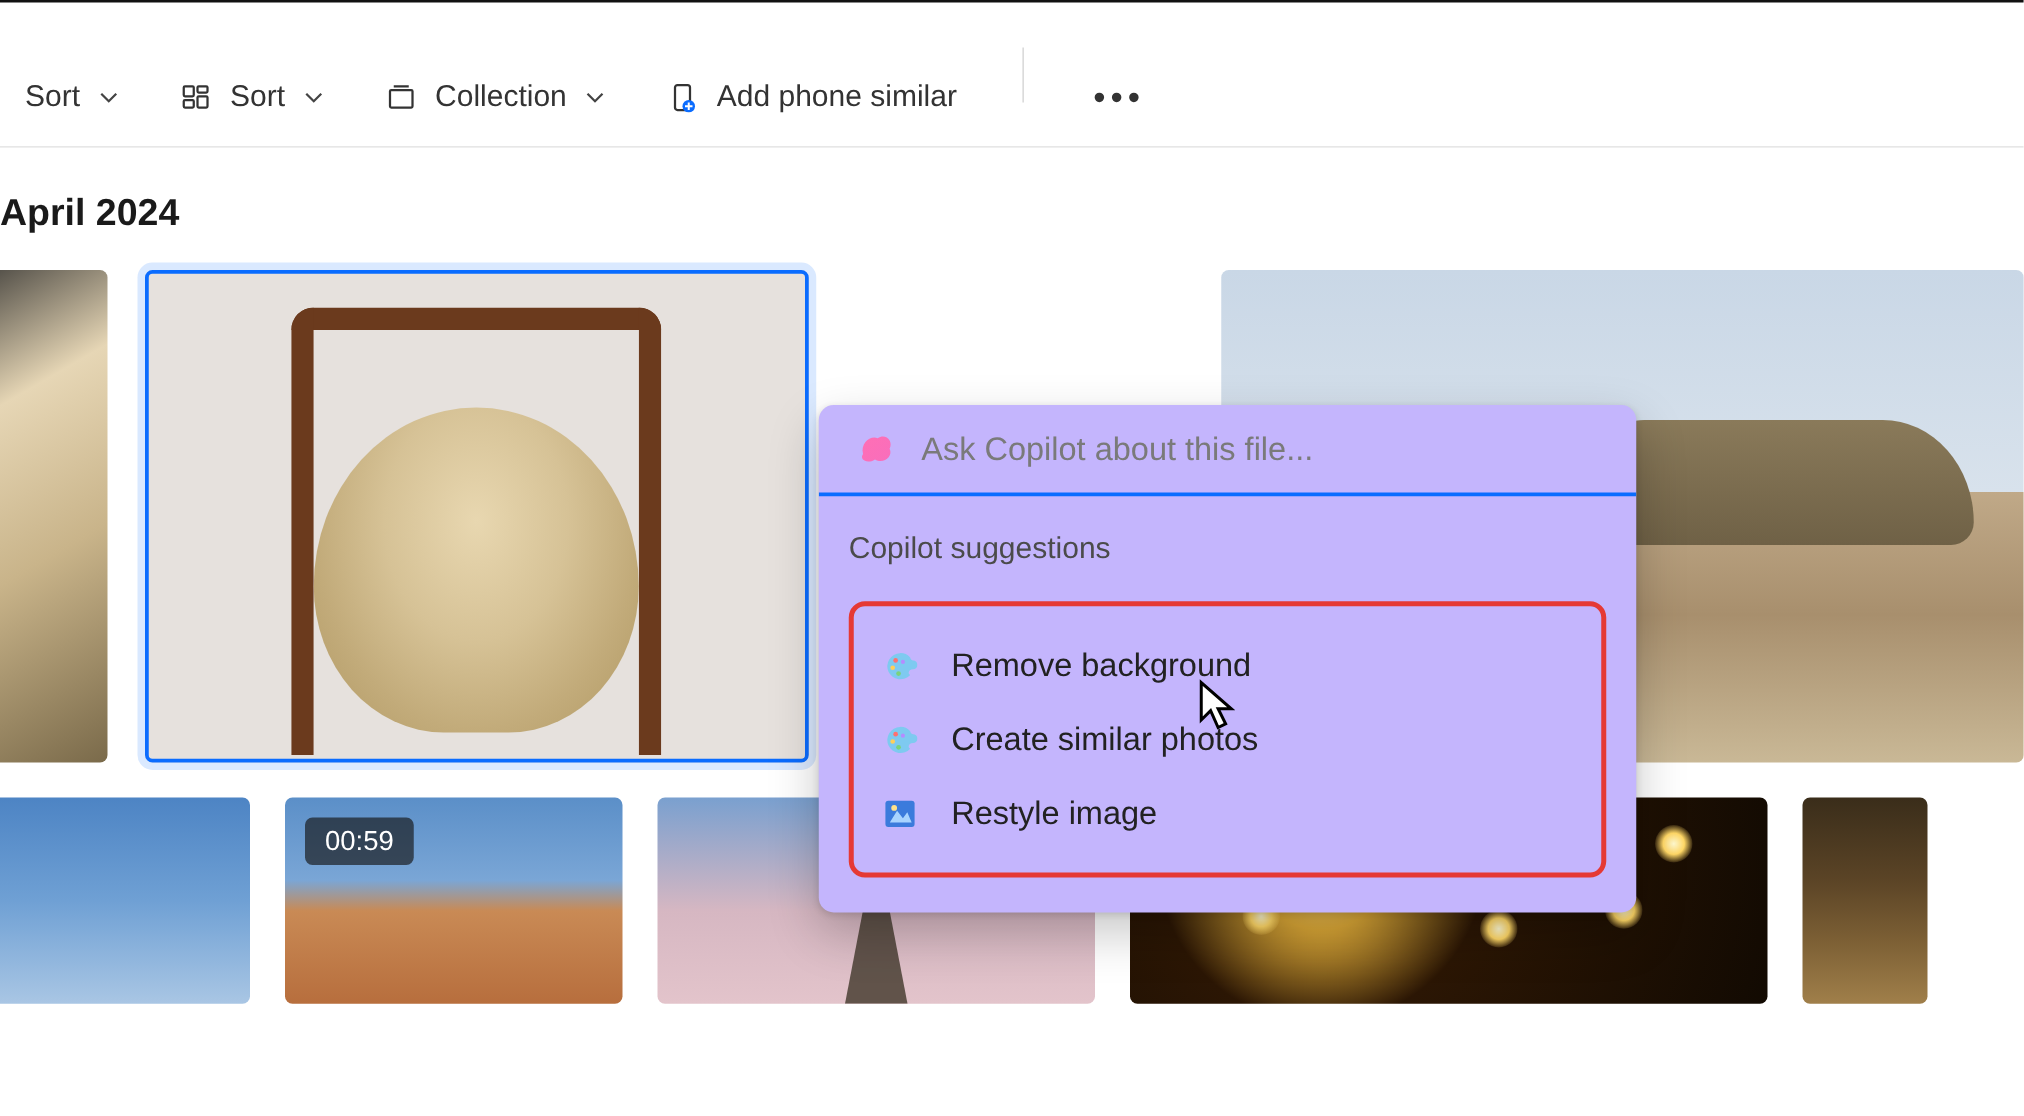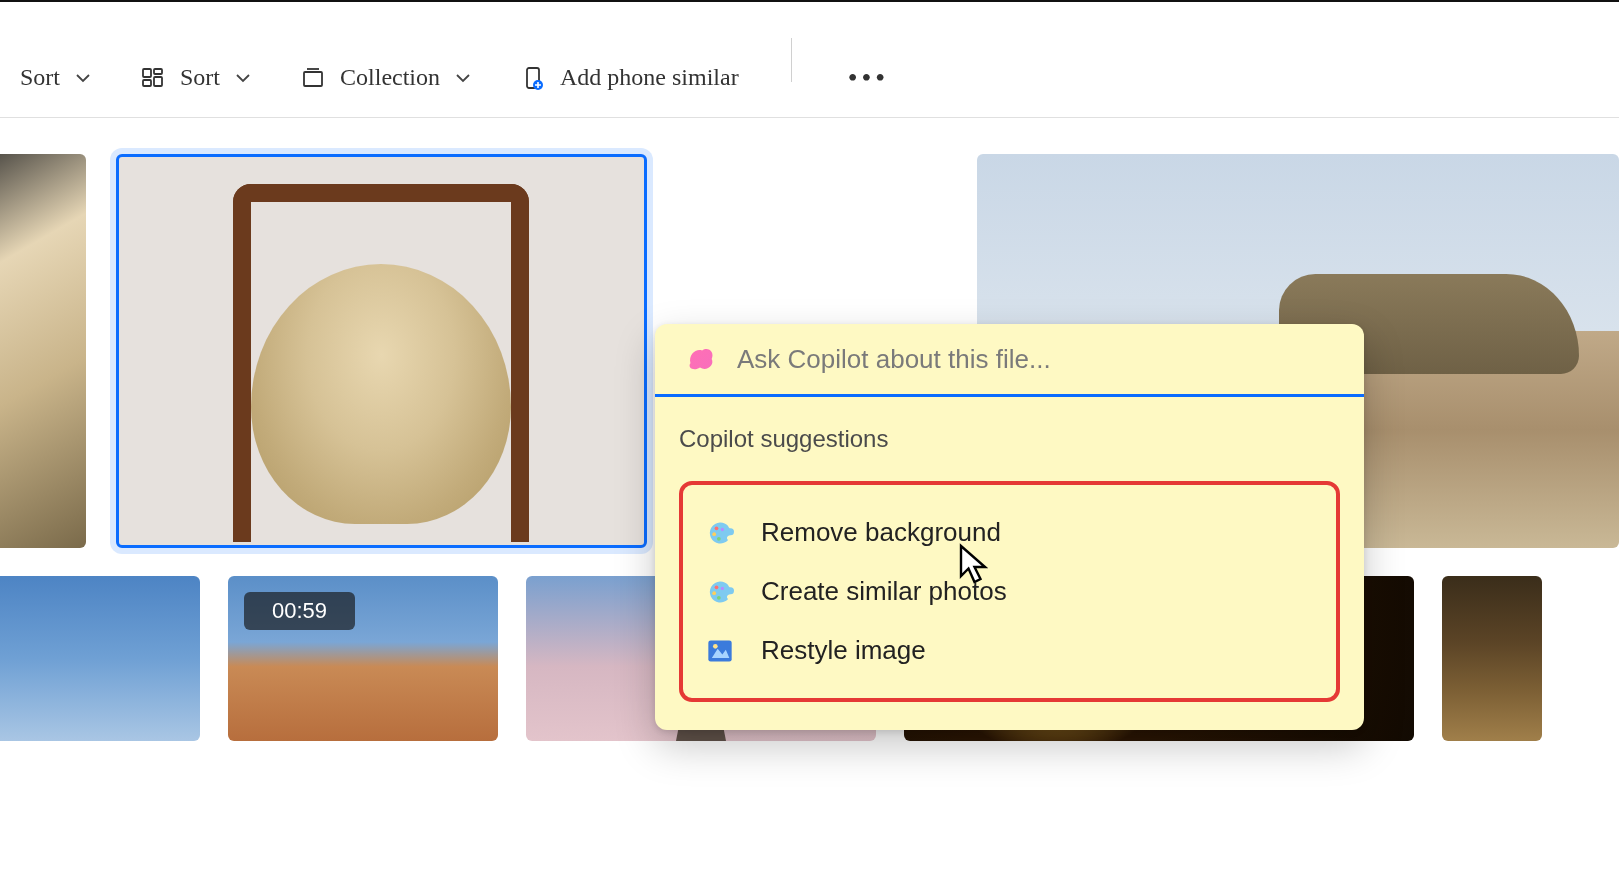--- a/index.html
+++ b/index.html
@@ -21,21 +21,20 @@
     height: 8px;
     border-top: 2px solid #111;
   }
   .toolbar {
     height: 80px;
     display: flex;
     padding: 0 20px;
     gap: 48px;
     border-bottom: 1px solid #e0e0e0;
     margin-top: 30px;
-    font-family: Liberation Serif, serif;
   }
   .tb-item {
     display: inline-flex;
     align-items: center;
     gap: 14px;
     font-size: 24px;
     color: #333;
     cursor: pointer;
     user-select: none;
   }
@@ -165,21 +164,21 @@
     background: linear-gradient(#4d84c4 0%, #6fa0d4 50%, #a9c6e4 100%);
   }
   .rocks {
     width: 270px;
     background: linear-gradient(#5b8fc8 0%, #7aa6d6 40%, #c98a55 55%, #b76e3d 100%);
     position: relative;
   }
   .badge {
     position: absolute;
     top: 16px; left: 16px;
-    padding: 6px 28px;
+    padding: 6px 16px;
     border-radius: 6px;
     background: rgba(20,20,20,0.65);
     color: #fff;
     font-size: 22px;
   }
   .eiffel {
     width: 350px;
     background: linear-gradient(#7aa0cf 0%, #d6b7c2 55%, #e3c4cb 100%);
     position: relative;
   }
@@ -206,22 +205,22 @@
   }
   .forest {
     width: 100px;
     background: linear-gradient(#3a2d1a 0%, #5b4426 40%, #7d6035 70%, #a07f4a 100%);
   }
   
   .popup {
     position: absolute;
     top: 206px;
     left: 655px;
-    width: 709px;
-    background: #fef9c3;
+    width: 654px;
+    background: #c4b5fd;
     border-radius: 12px;
     box-shadow: 0 16px 40px rgba(0,0,0,0.22), 0 2px 6px rgba(0,0,0,0.12);
     overflow: hidden;
   }
   .popup-head {
     display: flex;
     align-items: center;
     gap: 18px;
     padding: 18px 28px;
     border-bottom: 3px solid #0a6cff;
@@ -337,20 +336,21 @@
     </div>
 
     <div class="divider"></div>
 
     <div class="tb-item more-dots">
       <span>•••</span>
     </div>
   </div>
 
   <div class="content">
+    <div class="section-title">April 2024</div>
 
     <div class="gallery-row1">
       <div class="thumb dog-left"></div>
       <div class="thumb dog-chair selected">
         <span class="dog-nose"></span>
         <span class="dog-eye-l"></span>
         <span class="dog-eye-r"></span>
       </div>
       <div class="thumb desert"></div>
     </div>

